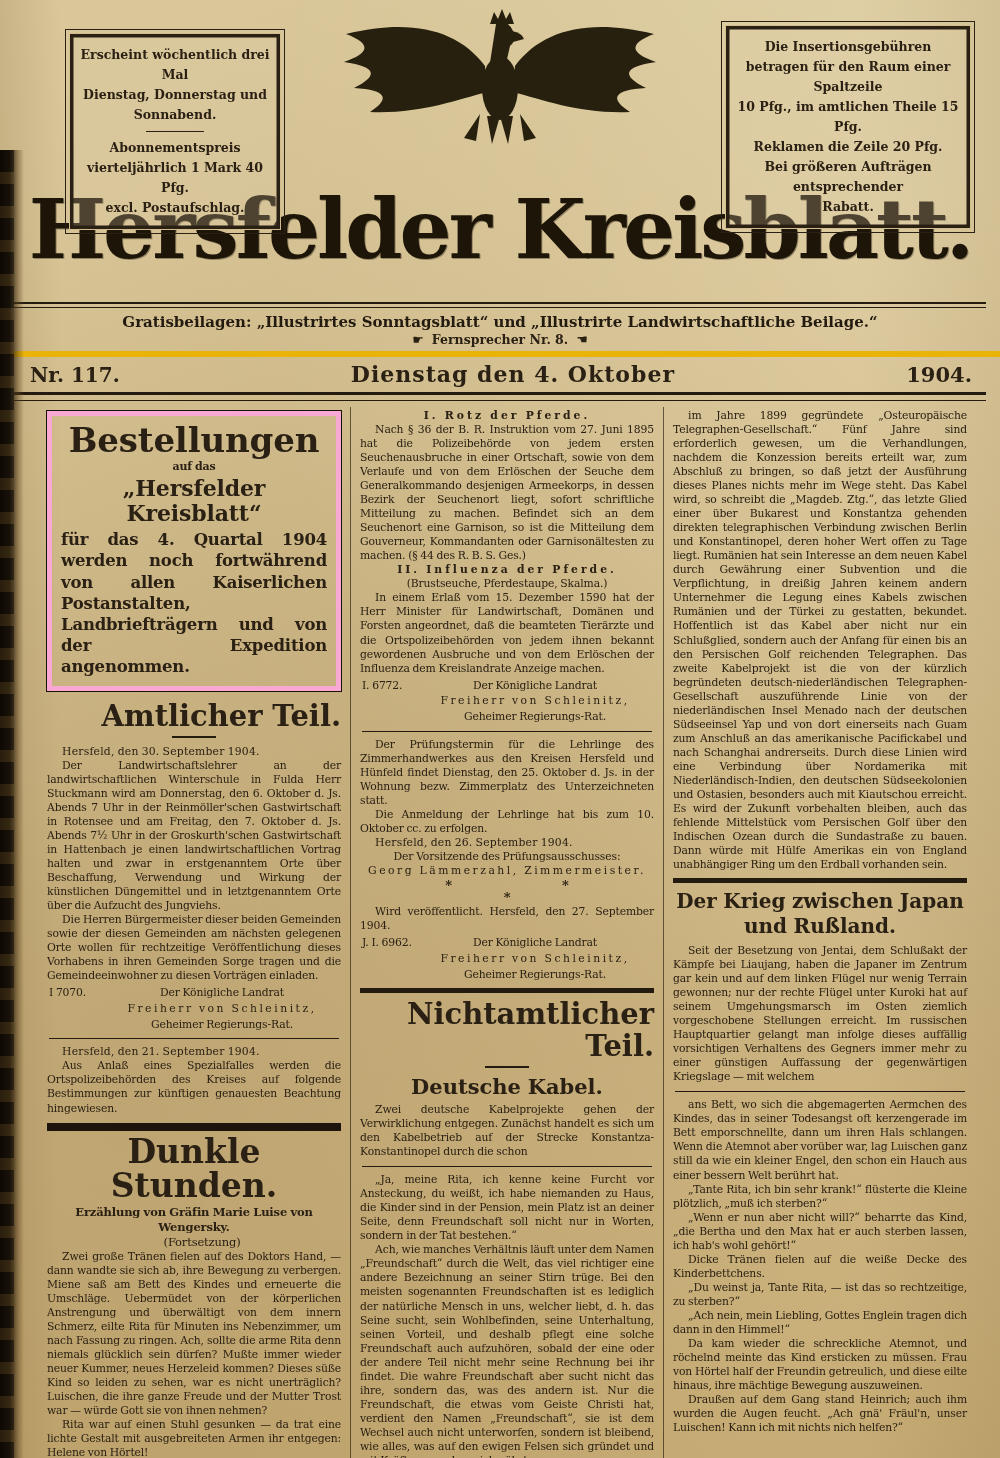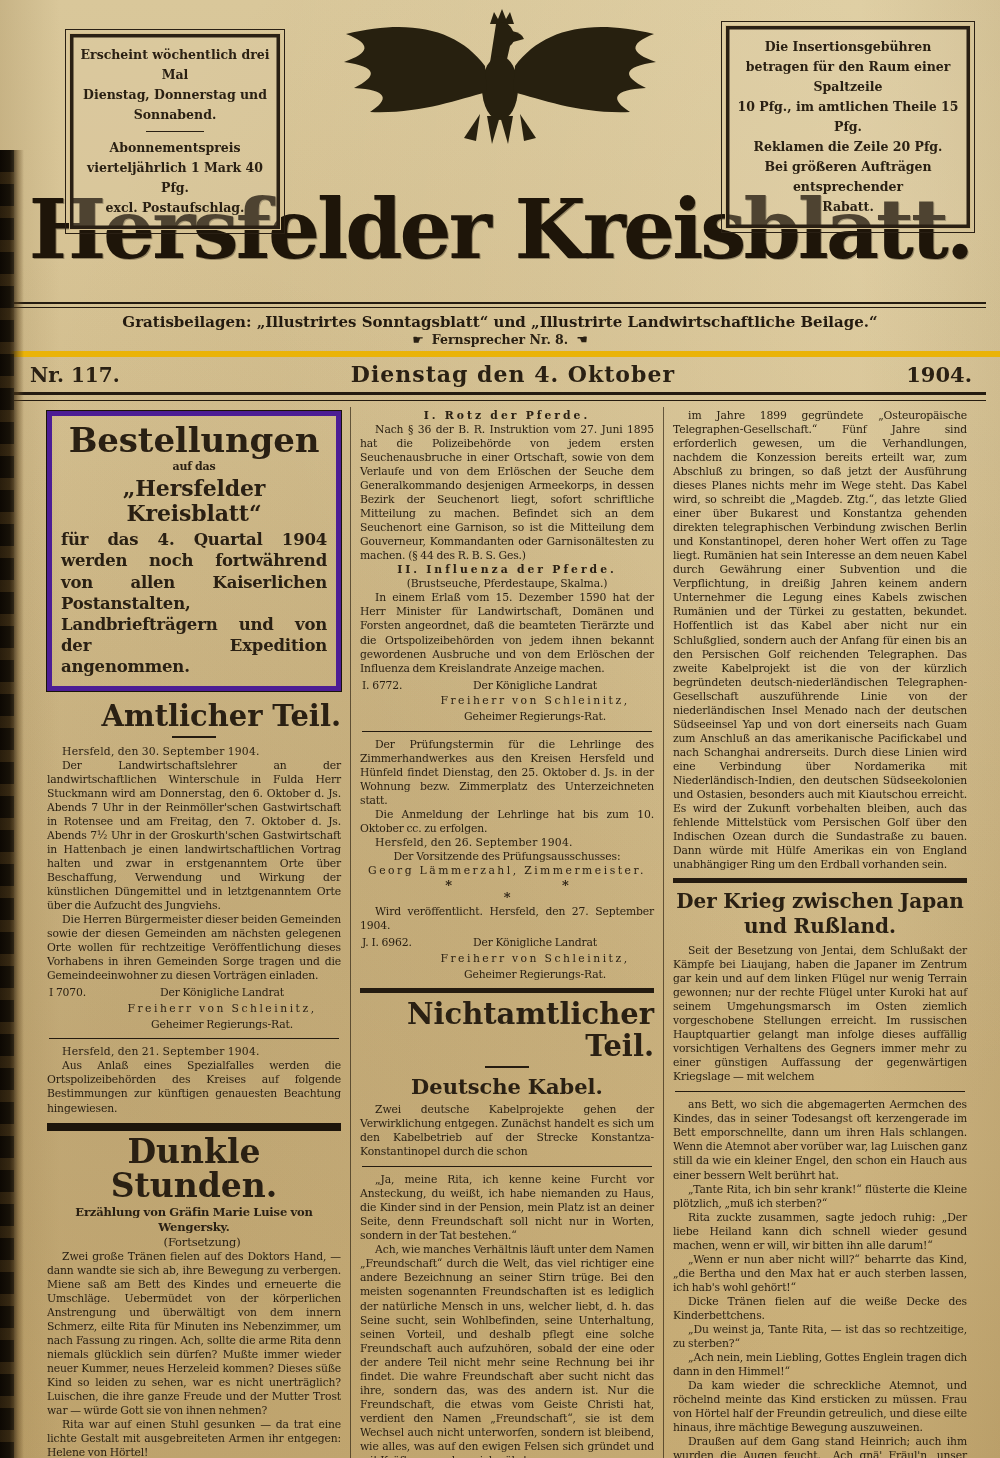--- a/index.html
+++ b/index.html
@@ -37,21 +37,21 @@
   .datebar .issue{font-size:20px;font-weight:bold;}
   .datebar .date{font-size:22px;font-weight:bold;letter-spacing:1px;}
   .datebar .year{font-size:21px;font-weight:bold;}
   .rule-b{margin:2px 14px 0;height:5px;border-top:3px solid #241b10;border-bottom:1px solid #241b10;}
   .cols{display:flex;margin:6px 24px 0 38px;height:1052px;overflow:hidden;
     font-size:10.8px;line-height:1.3;letter-spacing:-.15px;word-spacing:-.5px;}
   .col{width:33.33%;padding:2px 9px 0;overflow:hidden;text-align:justify;hyphens:auto;-webkit-hyphens:auto;}
   .col + .col{border-left:1px solid rgba(38,27,13,.65);}
   .col p{margin:0;text-indent:1.4em;}
   .dl{text-indent:4.5em;letter-spacing:.2px;}
-  .order-box{border:5px solid #4c1d95;box-shadow:0 0 0 1px #1a1309;padding:6px 9px 9px;margin:2px 0 10px;}
+  .order-box{border:5px solid #f9a8d4;box-shadow:0 0 0 1px #1a1309;padding:6px 9px 9px;margin:2px 0 10px;}
   .ob-title{font-size:34px;font-weight:bold;text-align:center;line-height:1.1;}
   .ob-sub{font-size:11px;text-align:center;font-weight:bold;margin:1px 0;}
   .ob-name{font-size:22px;font-weight:bold;text-align:center;line-height:1.15;margin-bottom:3px;}
   .ob-body{font-size:16.5px;font-weight:bold;line-height:1.28;text-align:justify;letter-spacing:-.2px;}
   .h-big{font-size:29px;font-weight:bold;text-align:right;margin:6px 0 0;line-height:1.1;letter-spacing:0;}
   .h-rule{width:44px;border-top:2px solid #241b10;margin:3px auto 7px;}
   .h-serial{font-size:33px;font-weight:bold;text-align:center;margin:4px 0 1px;line-height:1.05;letter-spacing:0;}
   .byline{text-align:center;font-weight:bold;font-size:11.5px;text-indent:0 !important;}
   .part{text-align:center;font-size:11.5px;margin-bottom:2px;}
   .h-spaced{text-align:center;font-weight:bold;letter-spacing:3px;margin:3px 0 1px;text-indent:0 !important;}
@@ -225,21 +225,20 @@
     <p>im Jahre 1899 gegründete „Osteuropäische Telegraphen-Gesellschaft.“ Fünf Jahre sind erforderlich gewesen, um die Verhandlungen, nachdem die Konzession bereits erteilt war, zum Abschluß zu bringen, so daß jetzt der Ausführung dieses Planes nichts mehr im Wege steht. Das Kabel wird, so schreibt die „Magdeb. Ztg.“, das letzte Glied einer über Bukarest und Konstantza gehenden direkten telegraphischen Verbindung zwischen Berlin und Konstantinopel, deren hoher Wert offen zu Tage liegt. Rumänien hat sein Interesse an dem neuen Kabel durch Gewährung einer Subvention und die Verpflichtung, in dreißig Jahren keinem andern Unternehmer die Legung eines Kabels zwischen Rumänien und der Türkei zu gestatten, bekundet. Hoffentlich ist das Kabel aber nicht nur ein Schlußglied, sondern auch der Anfang für einen bis an den Persischen Golf reichenden Telegraphen. Das zweite Kabelprojekt ist die von der kürzlich begründeten deutsch-niederländischen Telegraphen-Gesellschaft auszuführende Linie von der niederländischen Insel Menado nach der deutschen Südseeinsel Yap und von dort einerseits nach Guam zum Anschluß an das amerikanische Pacifickabel und nach Schanghai andrerseits. Durch diese Linien wird eine Verbindung über Nordamerika mit Niederländisch-Indien, den deutschen Südseekolonien und Ostasien, besonders auch mit Kiautschou erreicht. Es wird der Zukunft vorbehalten bleiben, auch das fehlende Mittelstück vom Persischen Golf über den Indischen Ozean durch die Sundastraße zu bauen. Dann würde mit Hülfe Amerikas ein von England unabhängiger Ring um den Erdball vorhanden sein.</p>
 
     <div class="rule-med"></div>
     <div class="h-war">Der Krieg zwischen Japan und Rußland.</div>
     <p>Seit der Besetzung von Jentai, dem Schlußakt der Kämpfe bei Liaujang, haben die Japaner im Zentrum gar kein und auf dem linken Flügel nur wenig Terrain gewonnen; nur der rechte Flügel unter Kuroki hat auf seinem Umgehungsmarsch im Osten ziemlich vorgeschobene Stellungen erreicht. Im russischen Hauptquartier gelangt man infolge dieses auffällig vorsichtigen Verhaltens des Gegners immer mehr zu einer günstigen Auffassung der gegenwärtigen Kriegslage — mit welchem</p>
 
     <div class="feu-rule"></div>
 
     <p>ans Bett, wo sich die abgemagerten Aermchen des Kindes, das in seiner Todesangst oft kerzengerade im Bett emporschnellte, dann um ihren Hals schlangen. Wenn die Atemnot aber vorüber war, lag Luischen ganz still da wie ein kleiner Engel, den schon ein Hauch aus einer bessern Welt berührt hat.</p>
     <p>„Tante Rita, ich bin sehr krank!“ flüsterte die Kleine plötzlich, „muß ich sterben?“</p>
-    <p>Rita zuckte zusammen, sagte jedoch ruhig: „Der liebe Heiland kann dich schnell wieder gesund machen, wenn er will, wir bitten ihn alle darum!“</p>
     <p>„Wenn er nun aber nicht will?“ beharrte das Kind, „die Bertha und den Max hat er auch sterben lassen, ich hab's wohl gehört!“</p>
     <p>Dicke Tränen fielen auf die weiße Decke des Kinderbettchens.</p>
     <p>„Du weinst ja, Tante Rita, — ist das so rechtzeitige, zu sterben?“</p>
     <p>„Ach nein, mein Liebling, Gottes Englein tragen dich dann in den Himmel!“</p>
     <p>Da kam wieder die schreckliche Atemnot, und röchelnd meinte das Kind ersticken zu müssen. Frau von Hörtel half der Freundin getreulich, und diese eilte hinaus, ihre mächtige Bewegung auszuweinen.</p>
     <p>Draußen auf dem Gang stand Heinrich; auch ihm wurden die Augen feucht. „Ach gnä' Fräul'n, unser Luischen! Kann ich mit nichts nich helfen?“</p>
 
   </section>
 
 </main>

